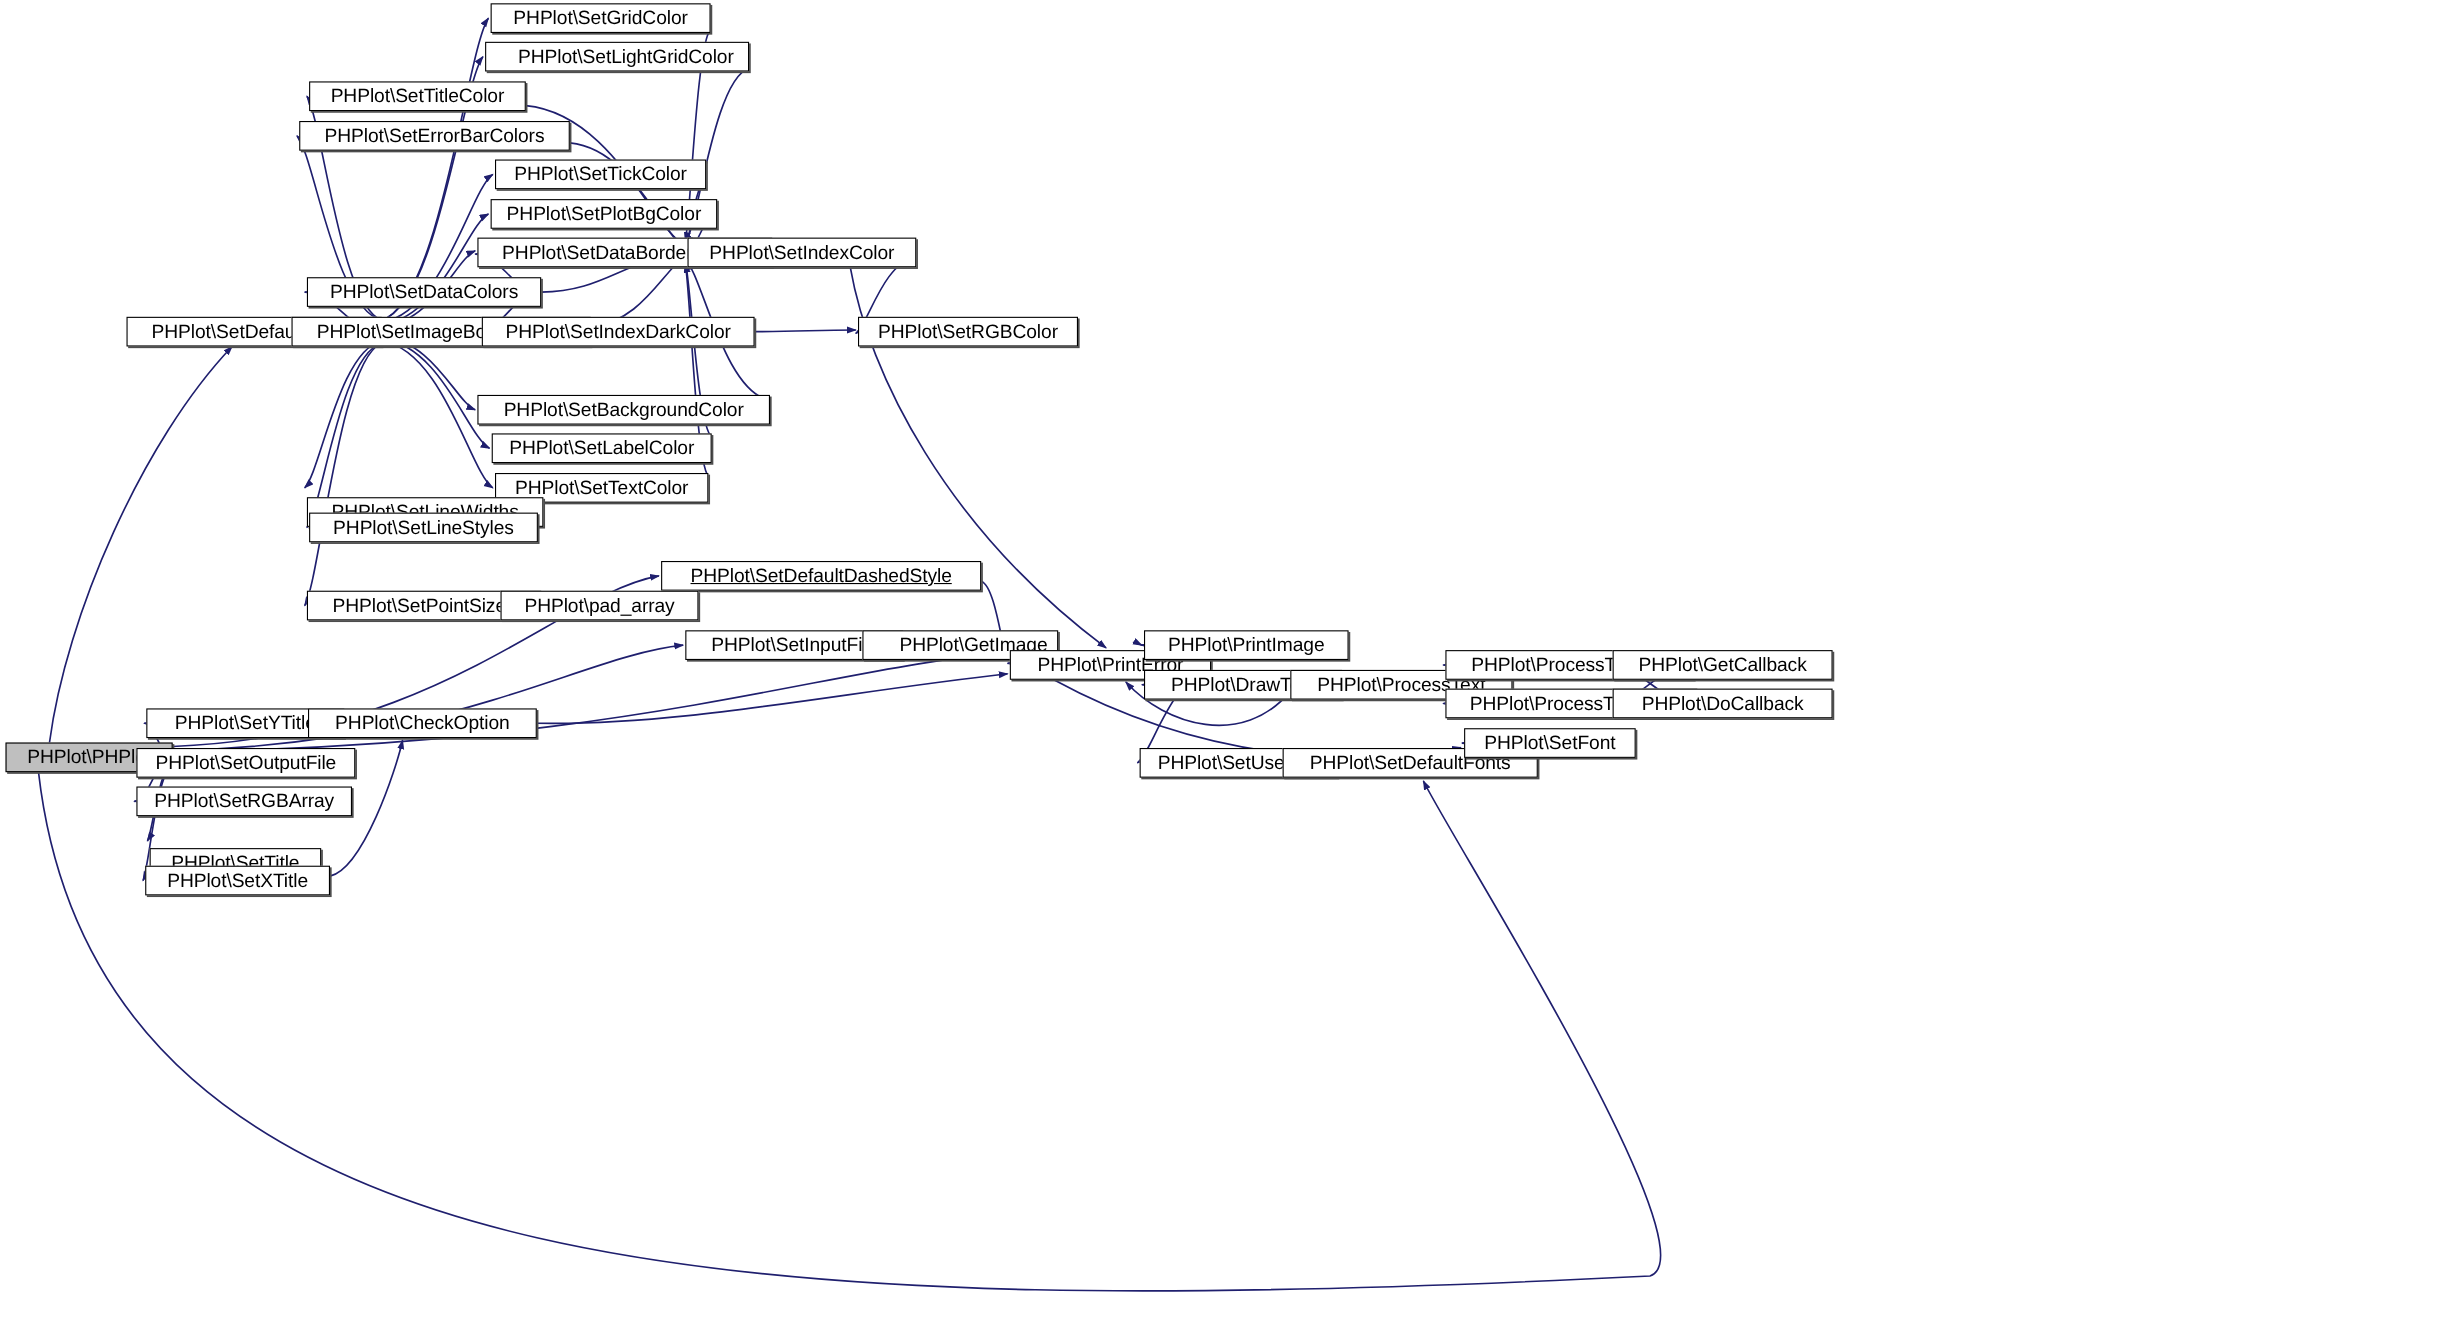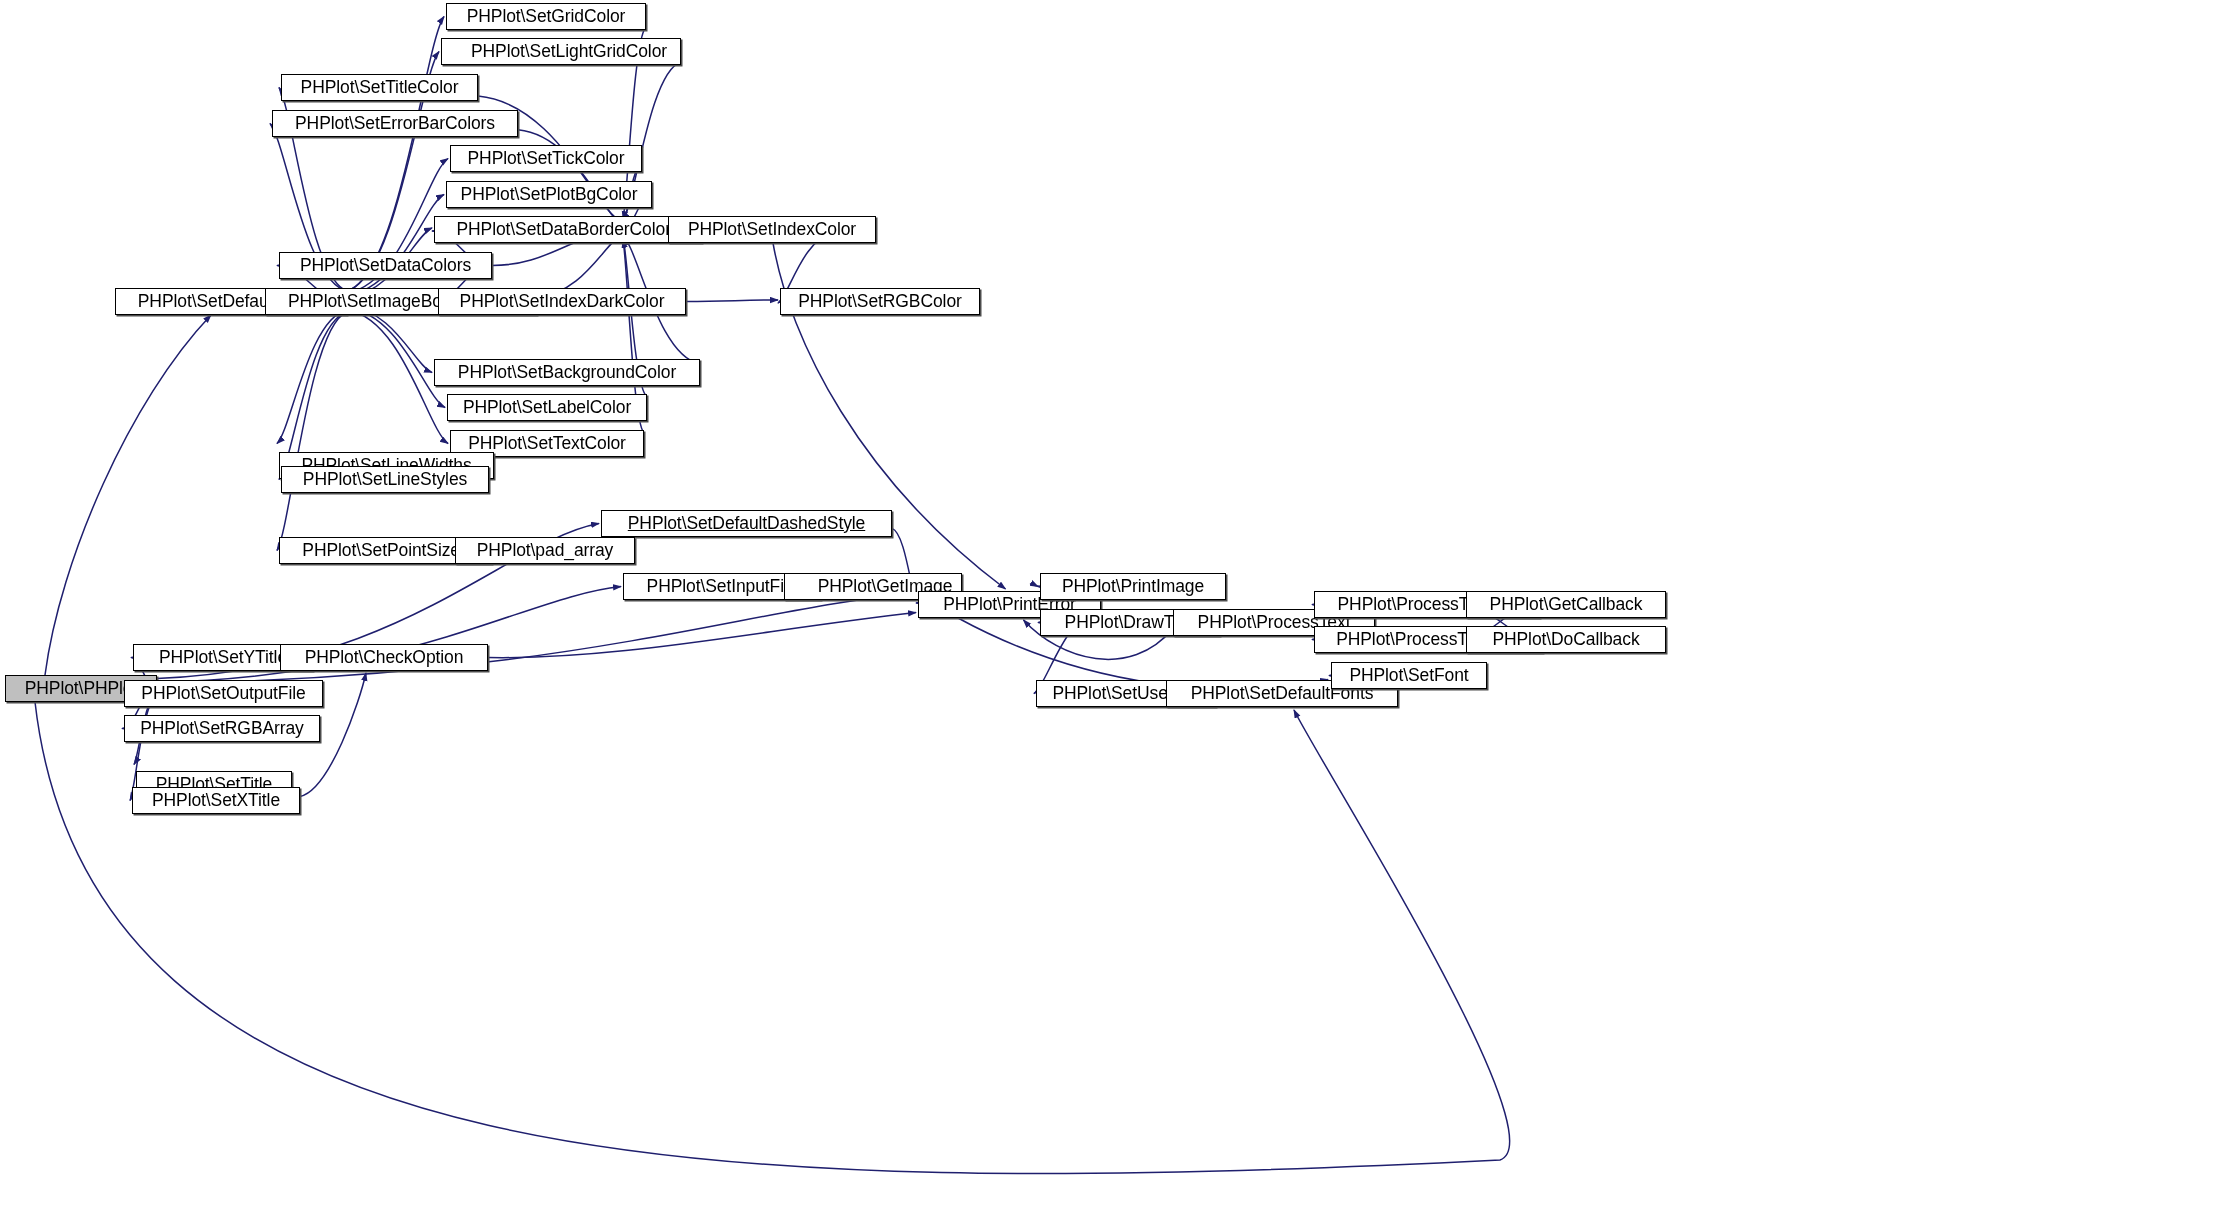--- a/index.html
+++ b/index.html
@@ -111,21 +111,21 @@
   </svg>
 <div class="node current" style="left: 5px; top: 675px; width: 152px; height: 27px;">PHPlot\PHPlot</div>
     <div class="node" style="left: 115px; top: 288px; width: 232px; height: 27px;">PHPlot\SetDefaultStyles</div>
     <div class="node" style="left: 446px; top: 3px; width: 200px; height: 27px;">PHPlot\SetGridColor</div>
     <div class="node" style="left: 441px; top: 38px; width: 240px; height: 27px; padding-left: 16px;">PHPlot\SetLightGridColor</div>
     <div class="node" style="left: 281px; top: 74px; width: 197px; height: 27px;">PHPlot\SetTitleColor</div>
     <div class="node" style="left: 272px; top: 110px; width: 246px; height: 27px;">PHPlot\SetErrorBarColors</div>
     <div class="node" style="left: 450px; top: 145px; width: 192px; height: 27px;">PHPlot\SetTickColor</div>
     <div class="node" style="left: 446px; top: 181px; width: 206px; height: 27px;">PHPlot\SetPlotBgColor</div>
     <div class="node" style="left: 434px; top: 216px; width: 268px; height: 27px;">PHPlot\SetDataBorderColors</div>
-    <div class="node" style="left: 625px; top: 216px; width: 208px; height: 27px; margin-left: 43px;">PHPlot\SetIndexColor</div>
+    <div class="node" style="left: 625px; top: 216px; width: 208px; height: 27px;">PHPlot\SetIndexColor</div>
     <div class="node" style="left: 279px; top: 252px; width: 213px; height: 27px;">PHPlot\SetDataColors</div>
     <div class="node" style="left: 265px; top: 288px; width: 272px; height: 27px;">PHPlot\SetImageBorderColor</div>
     <div class="node" style="left: 438px; top: 288px; width: 248px; height: 27px;">PHPlot\SetIndexDarkColor</div>
     <div class="node" style="left: 780px; top: 288px; width: 200px; height: 27px;">PHPlot\SetRGBColor</div>
     <div class="node" style="left: 434px; top: 359px; width: 266px; height: 27px;">PHPlot\SetBackgroundColor</div>
     <div class="node" style="left: 447px; top: 394px; width: 200px; height: 27px;">PHPlot\SetLabelColor</div>
     <div class="node" style="left: 450px; top: 430px; width: 194px; height: 27px;">PHPlot\SetTextColor</div>
     <div class="node" style="left: 279px; top: 430px; width: 215px; height: 27px; margin-top: 22px;">PHPlot\SetLineWidths</div>
     <div class="node" style="left: 281px; top: 466px; width: 208px; height: 27px;">PHPlot\SetLineStyles</div>
     <div class="node" style="left: 601px; top: 510px; width: 291px; height: 27px; text-decoration: underline;">PHPlot\SetDefaultDashedStyle</div>

